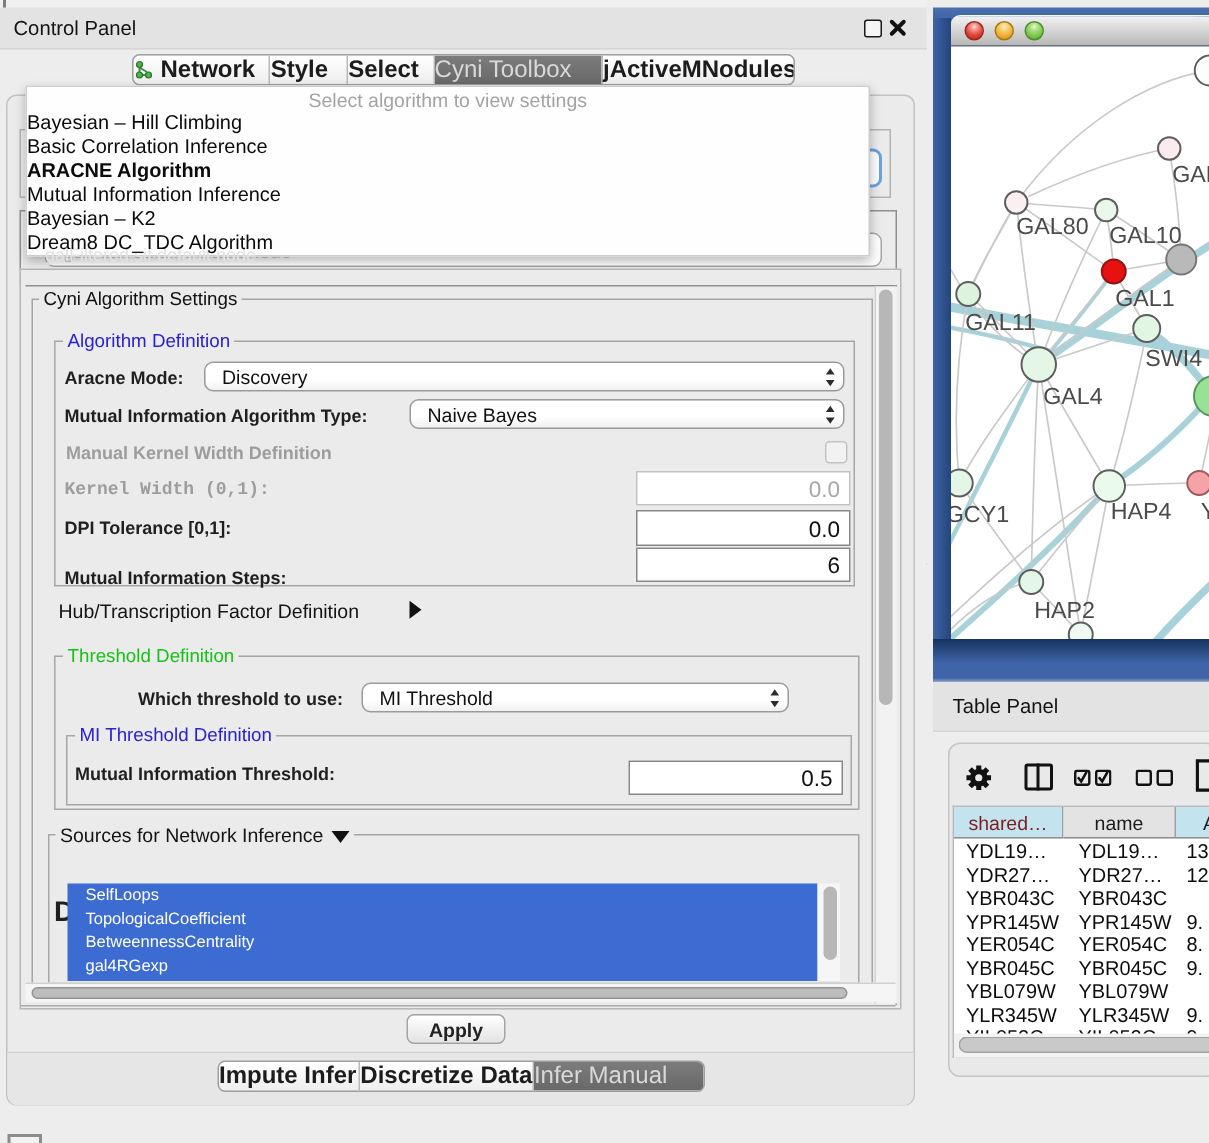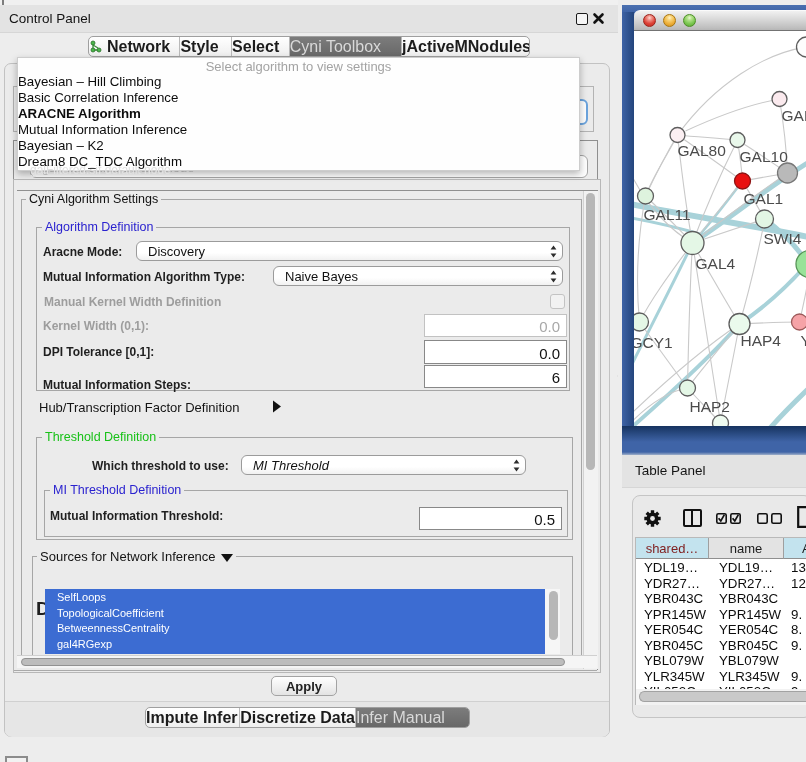--- a/index.html
+++ b/index.html
@@ -84,36 +84,36 @@
 </div>
 <div class="lbl abs" style="left:43px;top:270px;">Mutual Information Algorithm Type:</div>
 <div class="combo" style="left:273px;top:266px;width:290px;height:20px;">
   <span class="ct">Naive Bayes</span>
   <svg class="carr" viewBox="0 0 7 13">
       <path d="M3.5 0.5 L6.4 4.6 L0.6 4.6 Z M3.5 12.5 L6.4 8.4 L0.6 8.4 Z" fill="#2d2d2d"></path>
     </svg>
 </div>
 <div class="lbl dis abs" style="left:44px;top:295px;">Manual Kernel Width Definition</div>
 <div class="abs" style="left:550px;top:294px;width:13px;height:13px;background:#f2f2f2;border:1px solid #c3c3c3;border-radius:3px;"></div>
-<div class="lbl dis abs" style="left:43px;top:319px;">Kernel Width (0,1):</div>
+<div class="lbl dis abs" style="left:43px;top:319px;font-family:Liberation Mono, monospace;">Kernel Width (0,1):</div>
 <div class="field" style="left:424px;top:314px;width:143px;height:23px;border:1px solid #c2c2c2;color:#a8a8a8;font-size:15px;padding:3px 6px 0 0;">0.0</div>
 <div class="lbl abs" style="left:43px;top:345px;">DPI Tolerance [0,1]:</div>
 <div class="field" style="left:424px;top:340px;width:143px;height:24px;border:1px solid #888;padding:4px 6px 0 0;font-size:15px;">0.0</div>
 <div class="lbl abs" style="left:43px;top:378px;">Mutual Information Steps:</div>
 <div class="field" style="left:424px;top:365px;width:143px;height:23px;border:1px solid #888;padding:3px 6px 0 0;font-size:15px;">6</div>
 
 <div class="abs" style="left:39px;top:400px;font-size:13px;color:#141414;">Hub/Transcription Factor Definition</div>
 <svg class="abs" style="left:272px;top:400px;" width="10" height="13" viewBox="0 0 10 13">
     <path d="M1 0.5 L9 6.5 L1 12.5 Z" fill="#111"></path>
   </svg>
 
 <div class="group" style="left:36px;top:437px;width:535px;height:101px;"></div>
 <div class="gtitle abs" style="left:42px;top:430px;background:#ebebeb;padding:0 3px;font-size:12.5px;color:#17c117;">Threshold Definition</div>
 <div class="lbl abs" style="left:92px;top:459px;">Which threshold to use:</div>
-<div class="combo" style="left:241px;top:455px;width:285px;height:20px;font-style:italic;">
+<div class="combo" style="left:241px;top:455px;width:285px;height:20px;">
   <span class="ct">MI Threshold</span>
   <svg class="carr" viewBox="0 0 7 13">
       <path d="M3.5 0.5 L6.4 4.6 L0.6 4.6 Z M3.5 12.5 L6.4 8.4 L0.6 8.4 Z" fill="#2d2d2d"></path>
     </svg>
 </div>
 <div class="group" style="left:44px;top:490px;width:522px;height:45px;"></div>
 <div class="gtitle abs" style="left:50px;top:483px;background:#ebebeb;padding:0 3px;font-size:12.5px;color:#2a22cf;">MI Threshold Definition</div>
 <div class="lbl abs" style="left:50px;top:509px;">Mutual Information Threshold:</div>
 <div class="field" style="left:419px;top:507px;width:143px;height:23px;border:1px solid #888;padding:3px 6px 0 0;font-size:15px;">0.5</div>
 

